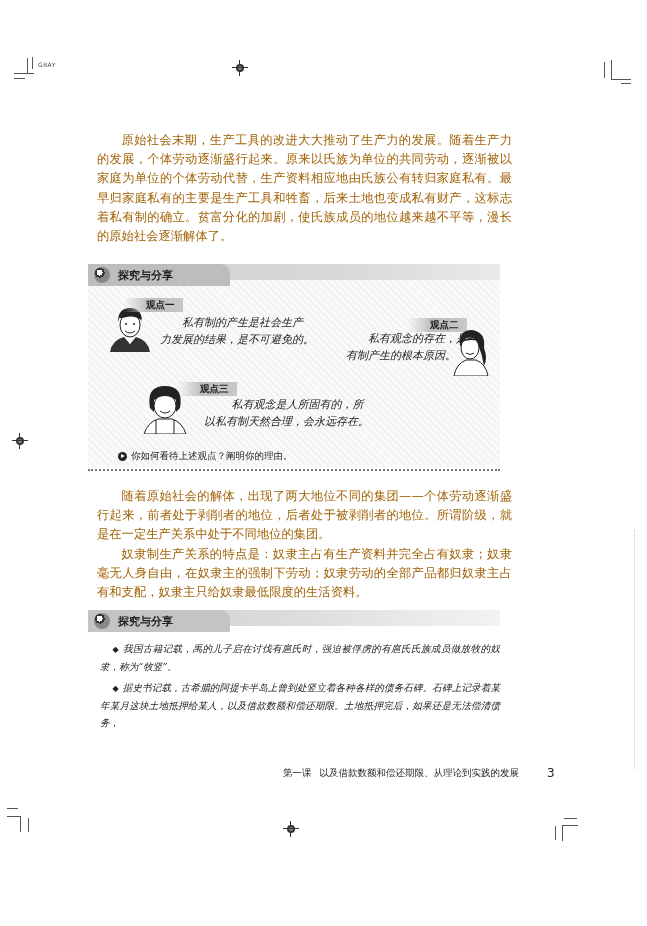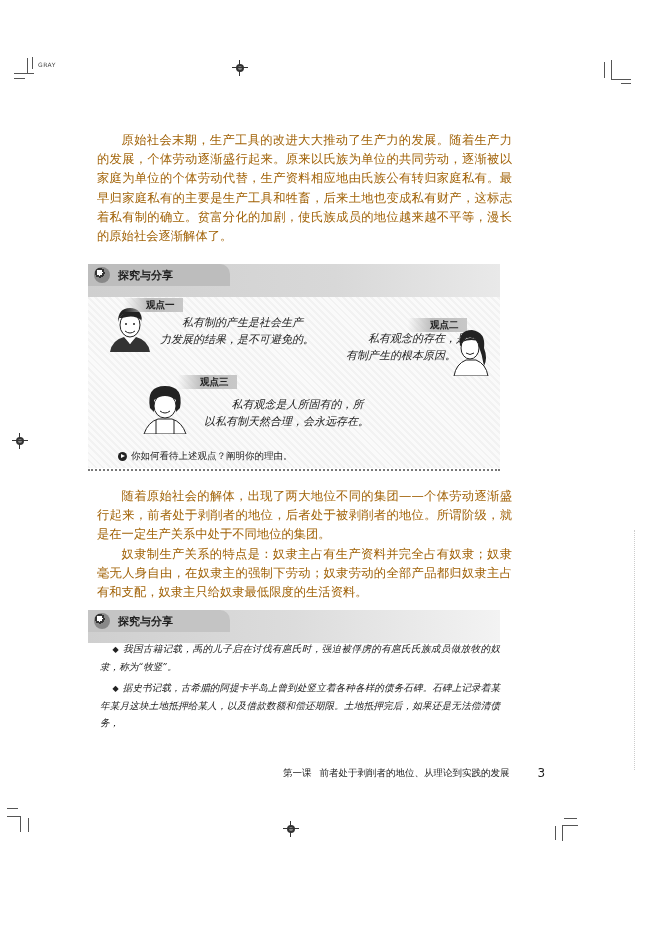--- a/index.html
+++ b/index.html
@@ -12,21 +12,21 @@
   .reg::after { content: ""; position: absolute; left: 0; top: 7px; width: 16px; height: 1px; background: #333; }
   .reg .dot { position: absolute; left: 4px; top: 4px; width: 8px; height: 8px; border-radius: 50%; border: 2px solid #333; background: #888; }
 
   .gray-label { position: absolute; left: 38px; top: 61px; font-family: "DejaVu Sans", sans-serif; font-size: 6px; color: #444; letter-spacing: 0.5px; }
 
   .para { position: absolute; left: 97px; width: 415px; font-size: 12.3px; line-height: 19.2px; text-align: justify; color: #a16207; }
   .para p { text-indent: 2em; }
 
   .explore { position: absolute; left: 88px; width: 412px; background:
       repeating-linear-gradient(45deg, #f2f2f2 0 2px, #fafafa 2px 5px); }
-  .explore-bar { position: relative; height: 33px; background: linear-gradient(90deg, #cfcfcf 0%, #d8d8d8 60%, #e9e9e9 100%); }
+  .explore-bar { position: relative; height: 16px; background: linear-gradient(90deg, #cfcfcf 0%, #d8d8d8 60%, #e9e9e9 100%); }
   .explore-tab { position: absolute; left: 0; top: 0; height: 22px; width: 142px; background: #bdbdbd; border-radius: 0 10px 0 0; display: flex; align-items: center; padding-left: 6px; }
   .explore-icon { width: 16px; height: 16px; border-radius: 50%; background: radial-gradient(circle at 35% 35%, #fff 0 3px, #333 3px 5px, #888 5px); margin-right: 8px; }
   .explore-title { font-family: "DejaVu Sans", sans-serif; font-size: 11px; font-weight: bold; color: #222; }
 
   .vp-tag { position: absolute; height: 14px; padding: 0 8px 0 22px; font-family: "DejaVu Sans", sans-serif; font-size: 9.5px; font-weight: bold; color: #222; background: linear-gradient(90deg, rgba(180,180,180,0) 0%, #bdbdbd 40%, #c8c8c8 100%); line-height: 14px; }
   .vp-text { position: absolute; font-family: "DejaVu Serif", serif; font-style: italic; font-size: 11px; line-height: 17px; color: #222; }
   .face { position: absolute; }
 
   .question { position: absolute; font-family: "DejaVu Sans", sans-serif; font-size: 9.5px; color: #222; display: flex; align-items: center; }
   .q-icon { width: 9px; height: 9px; border-radius: 50%; background: #222; margin-right: 4px; position: relative; }
@@ -107,21 +107,21 @@
   </svg>
 
   <svg class="face" style="left:54px;top:118px;" width="46" height="52" viewBox="0 0 46 52">
     <path d="M8 26 Q4 4 23 4 Q42 4 38 26 L34 30 L34 16 Q23 10 12 16 L12 30Z" fill="#222"></path>
     <ellipse cx="23" cy="24" rx="11" ry="12" fill="#fff" stroke="#222"></ellipse>
     <path d="M12 18 Q23 10 34 18 L34 14 Q23 6 12 14Z" fill="#222"></path>
     <path d="M18 29 Q23 33 28 29" stroke="#222" fill="none"></path>
     <path d="M2 52 Q6 40 16 37 L30 37 Q40 40 44 52Z" fill="#fff" stroke="#222"></path>
     <path d="M14 38 L14 52 M32 38 L32 52" stroke="#222"></path>
   </svg>
-  <div class="vp-tag" style="left:90px;top:111px;">观点三</div>
+  <div class="vp-tag" style="left:90px;top:118px;">观点三</div>
   <div class="vp-text" style="left:116px;top:132px;">
     <div style="padding-left:2em;text-align:center;">私有观念是人所固有的，所</div>
     <div>以私有制天然合理，会永远存在。</div>
   </div>
 
   <div class="question" style="left:30px;top:178px;margin-top:8px;">
     <span class="q-icon"></span>
     <span>你如何看待上述观点？阐明你的理由。</span>
   </div>
 </div>
@@ -140,21 +140,21 @@
     </div>
   </div>
 </div>
 <div class="explore2-text" style="top:640px;">
   <p><span class="bullet">◆</span><span>我国古籍记载，禹的儿子启在讨伐有扈氏时，强迫被俘虏的有扈氏氏族成员做放牧的奴隶，称为“牧竖”。</span></p>
   <p><span class="bullet">◆</span><span>据史书记载，古希腊的阿提卡半岛上曾到处竖立着各种各样的债务石碑。石碑上记录着某年某月这块土地抵押给某人，以及借款数额和偿还期限。土地抵押完后，如果还是无法偿清债务，</span></p>
 </div>
 
 <div class="footer">
   <span class="lesson">第一课</span>
-  <span>前者处于剥削者的地位、从理论到实践的发展</span>
+  <span>以及借款数额和偿还期限、从理论到实践的发展</span>
   <span class="pno">3</span>
 </div>
 
 <div class="edge-dots"></div>
 
 <div class="crop" style="left:7px;top:808px;width:11px;height:1px;"></div>
 <div class="crop" style="left:7px;top:816px;width:13px;height:1px;"></div>
 <div class="crop" style="left:20px;top:816px;width:1px;height:16px;"></div>
 <div class="crop" style="left:28px;top:818px;width:1px;height:14px;"></div>
 

